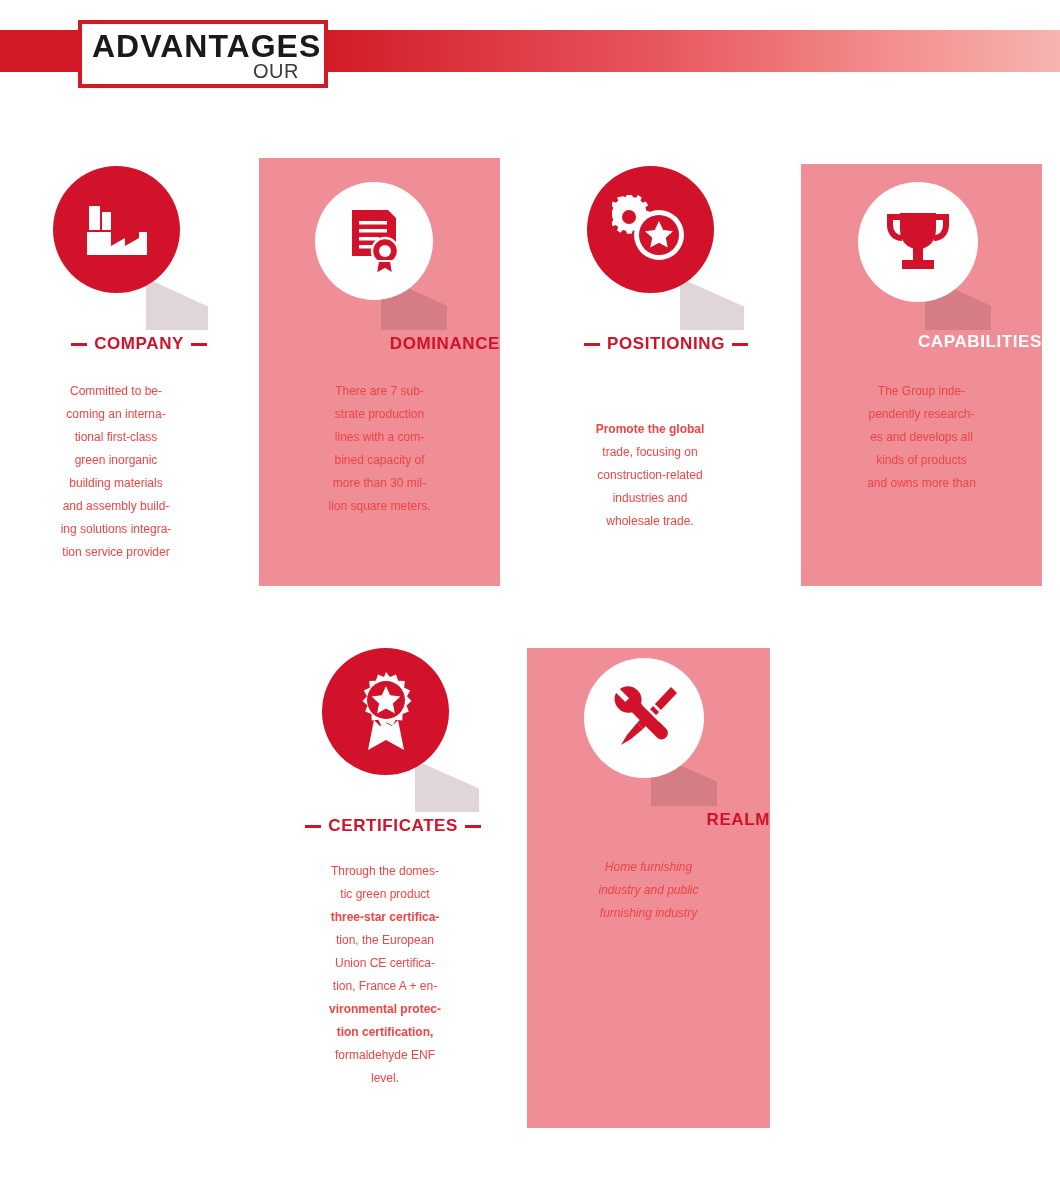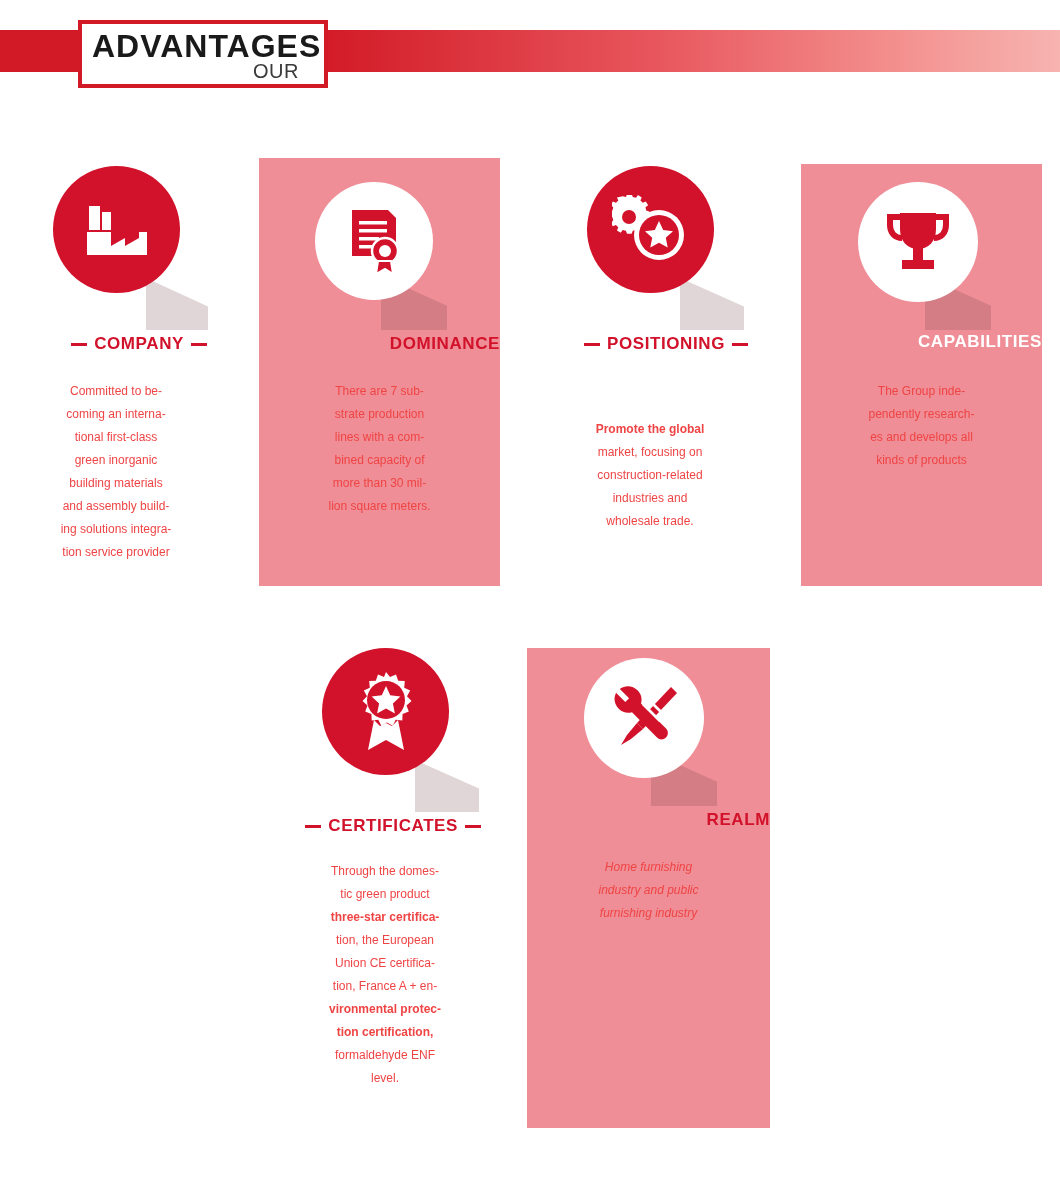--- a/index.html
+++ b/index.html
@@ -192,21 +192,21 @@
       <circle cx="47" cy="40" r="25" fill="#ffffff"></circle>
       <circle cx="47" cy="40" r="20" fill="#d2112a"></circle>
       <path d="M47 26 l4.2 9 9.8 1.2 -7.2 6.6 1.9 9.7 -8.7-4.8 -8.7 4.8 1.9-9.7 -7.2-6.6 9.8-1.2 z" fill="#ffffff"></path>
     </svg>
   </div>
   <div class="card-title" style="top:176px;">
     <span class="dash"></span><span>POSITIONING</span><span class="dash"></span>
   </div>
   <div class="card-text" style="top:212px;margin-top:48px;">
     <div><b>Promote the global</b></div>
-    <div><span>market, focusing on</span></div>
+    <div><span>trade, focusing on</span></div>
     <div>construction-related</div>
     <div>industries and</div>
     <div>wholesale trade.</div>
   </div>
 </div>
 
 <div class="card" style="left:801px; top:164px; width:241px; height:422px;">
   <div class="card-bg" style="height:422px;"></div>
   <div class="shadow" style="left:124px; top:112px; width:66px; height:54px; clip-path: polygon(0 0, 100% 55%, 100% 100%, 0 100%);"></div>
   <div class="circle white" style="left:57px; top:18px; width:120px; height:120px;">
@@ -219,20 +219,21 @@
     </svg>
   </div>
   <div class="card-title light" style="top:168px;">
     <span>CAPABILITIES</span>
   </div>
   <div class="card-text" style="top:216px;">
     <div>The Group inde-</div>
     <div>pendently research-</div>
     <div>es and develops all</div>
     <div>kinds of products</div>
+    <div>and owns more than</div>
   </div>
 </div>
 
 <div class="card" style="left:282px; top:648px; width:206px; height:470px;">
   <div class="shadow" style="left:133px; top:112px; width:64px; height:52px; clip-path: polygon(0 0, 100% 55%, 100% 100%, 0 100%);"></div>
   <div class="circle red" style="left:40px; top:0px; width:127px; height:127px;">
     <svg width="66" height="84" viewBox="0 0 66 84">
       <path d="M33 2 l4 5 6-2.5 2.2 6.2 6.6 0.4 -0.6 6.6 6 2.8 -3.2 5.8 4.5 4.8 -5 4.3 2.3 6.2 -6.2 2.3 -0.3 6.6 -6.6-0.7 -3 5.9 -5.7-3.3 -5.7 3.3 -3-5.9 -6.6 0.7 -0.3-6.6 -6.2-2.3 2.3-6.2 -5-4.3 4.5-4.8 -3.2-5.8 6-2.8 -0.6-6.6 6.6-0.4 2.2-6.2 6 2.5 z" fill="#ffffff"></path>
       <circle cx="33" cy="30" r="19" fill="#d2112a"></circle>
       <path d="M33 16 l4.2 9.3 10.2 1.2 -7.5 6.9 2 10 -8.9-5 -8.9 5 2-10 -7.5-6.9 10.2-1.2 z" fill="#ffffff"></path>

